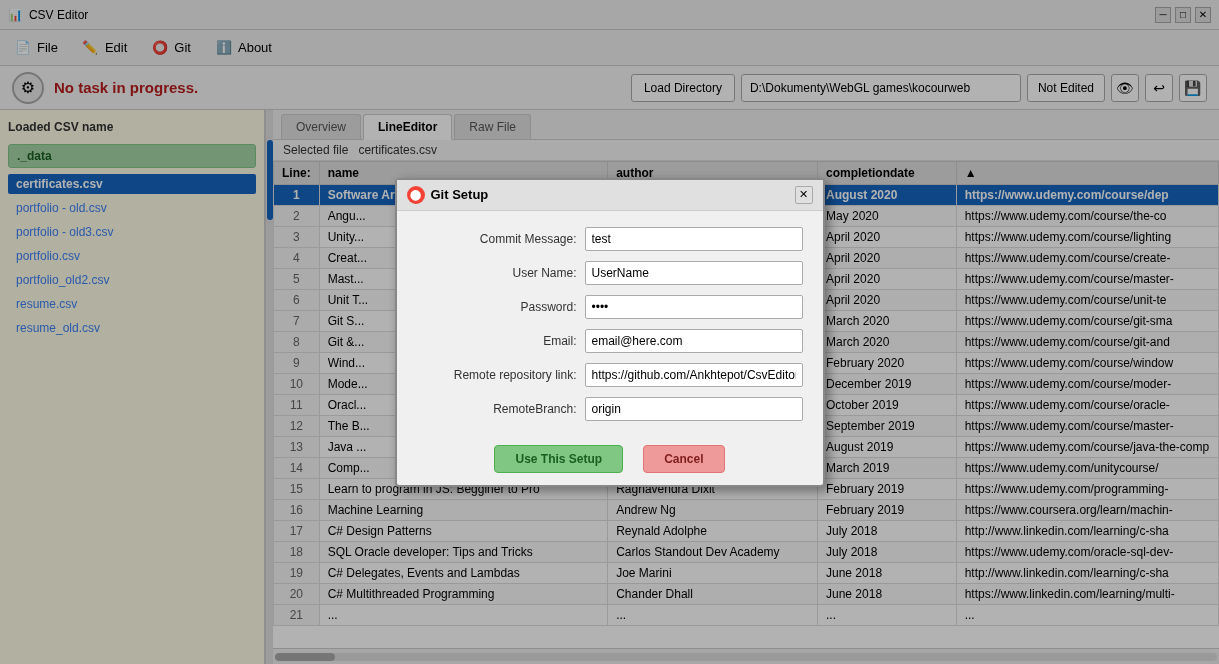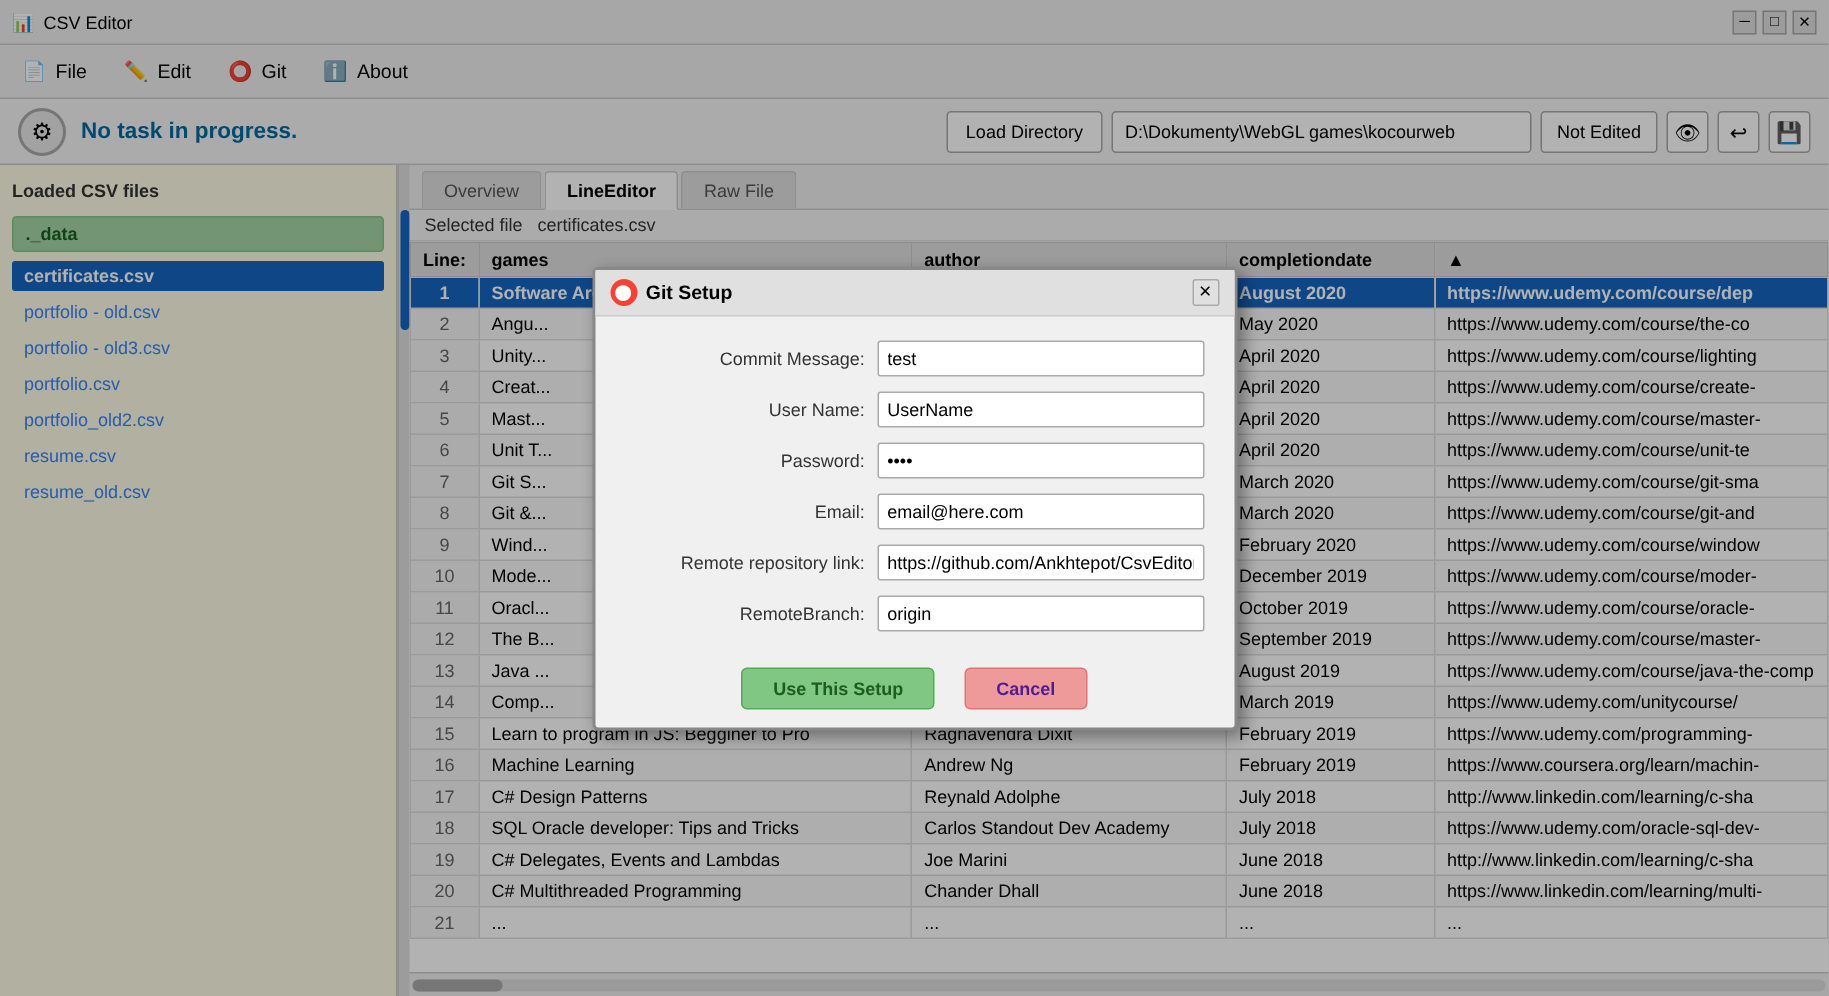--- a/index.html
+++ b/index.html
@@ -49,21 +49,21 @@
       gap: 10px;
     }
     .toolbar-status-icon {
       width: 32px; height: 32px;
       border-radius: 50%;
       background: #e8e8e8;
       border: 2px solid #aaa;
       display: flex; align-items: center; justify-content: center;
       font-size: 16px;
     }
-    .toolbar-status-text { font-size: 15px; font-weight: bold; color: #0369a1; flex: 1; }
+    .toolbar-status-text { font-size: 15px; font-weight: bold; color: #b91c1c; flex: 1; }
     .toolbar-right { display: flex; align-items: center; gap: 6px; margin-left: auto; }
     .load-dir-btn {
       background: white;
       border: 1px solid #aaa;
       border-radius: 3px;
       padding: 4px 12px;
       cursor: pointer;
       font-size: 12px;
       height: 28px;
     }
@@ -328,21 +328,21 @@
       color: #1b5e20;
       font-weight: bold;
     }
     .btn-cancel {
       background: #ef9a9a;
       border: 1px solid #e57373;
       border-radius: 4px;
       padding: 6px 20px;
       cursor: pointer;
       font-size: 12px;
-      color: #4c1d95;
+      color: #7f1d1d;
       font-weight: bold;
     }
     .git-icon {
       width: 18px; height: 18px;
       background: #f44336;
       border-radius: 50%;
       display: inline-flex; align-items: center; justify-content: center;
       color: white;
       font-size: 10px;
       font-weight: bold;
@@ -410,21 +410,21 @@
     <button class="not-edited-btn">Not Edited</button>
     <button class="toolbar-icon-btn">👁</button>
     <button class="toolbar-icon-btn">↩</button>
     <button class="toolbar-icon-btn">💾</button>
   </div>
 </div>
 
 <div class="main-content">
 
   <div class="sidebar">
-    <div class="sidebar-title">Loaded CSV files</div>
+    <div class="sidebar-title">Loaded CSV name</div>
     <div class="sidebar-folder">._data</div>
     <div class="sidebar-file active">certificates.csv</div>
     <div class="sidebar-file">portfolio - old.csv</div>
     <div class="sidebar-file">portfolio - old3.csv</div>
     <div class="sidebar-file">portfolio.csv</div>
     <div class="sidebar-file">portfolio_old2.csv</div>
     <div class="sidebar-file">resume.csv</div>
     <div class="sidebar-file">resume_old.csv</div>
   </div>
 
@@ -453,21 +453,21 @@
     </div>
 
     <div class="table-container">
       <table>
         <thead>
           <tr>
             <th class="th-line">
               <span>Line:</span>
             </th>
             <th>
-              <span>games</span>
+              <span>name</span>
             </th>
             <th>
               <span>author</span>
             </th>
             <th>
               <span>completiondate</span>
             </th>
             <th>
               <span>▲</span>
             </th>

